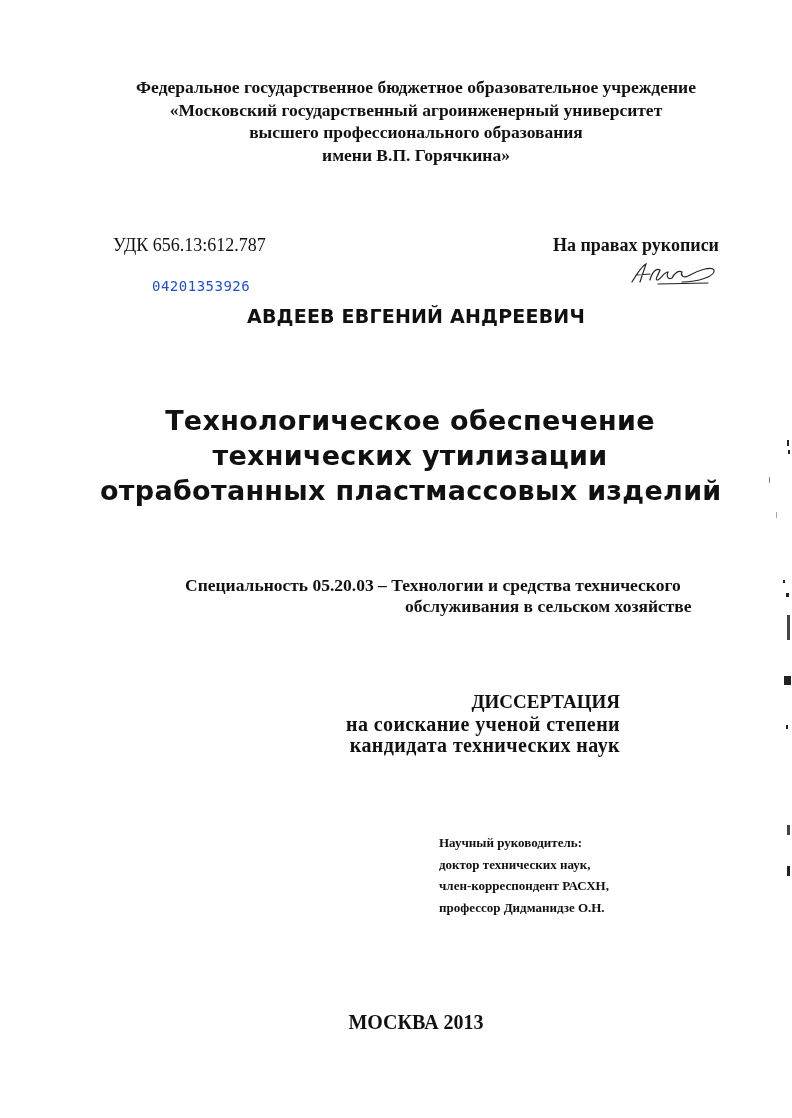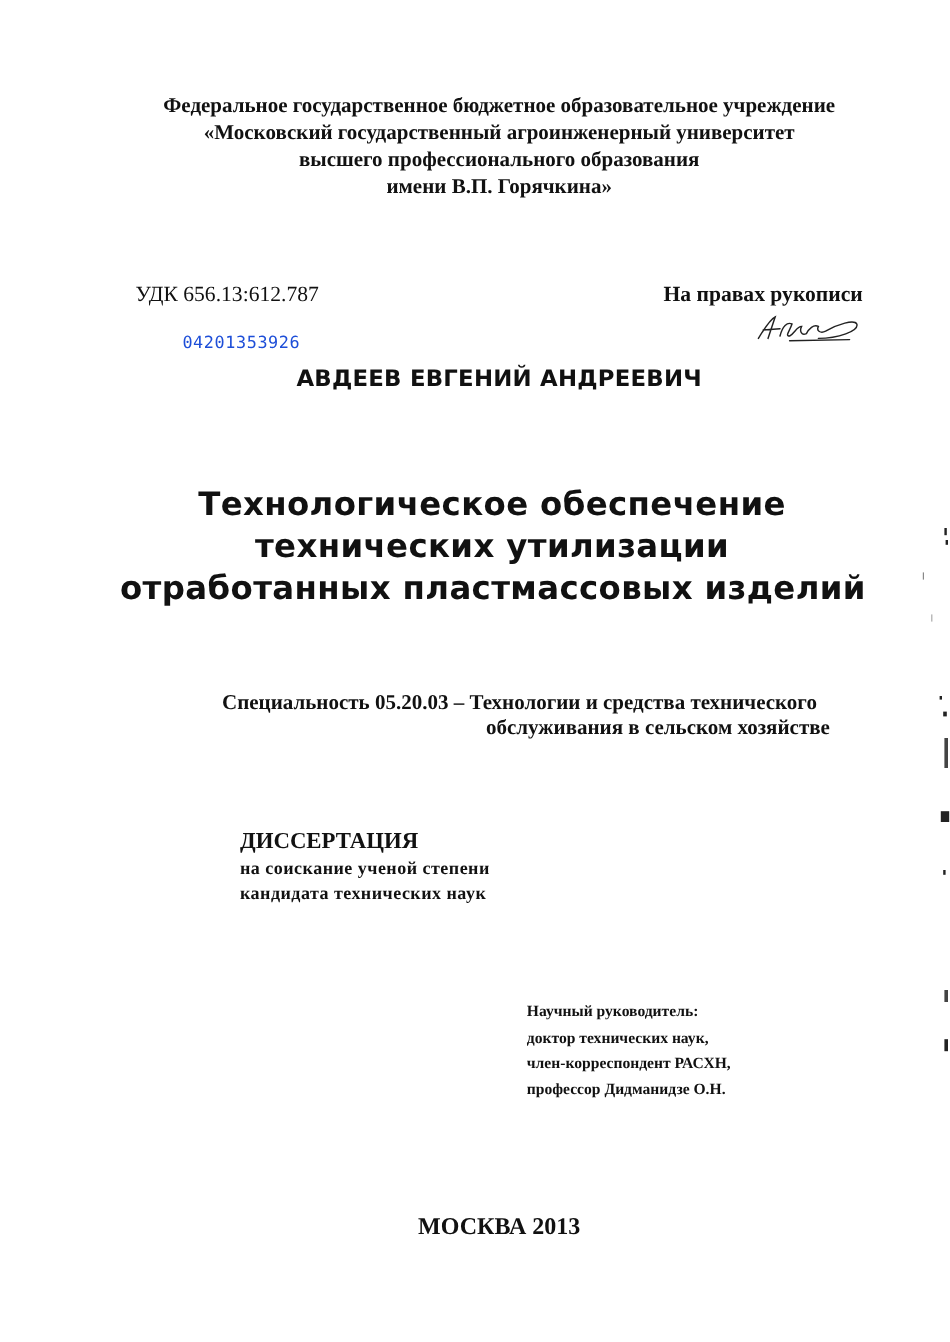--- a/index.html
+++ b/index.html
@@ -22,23 +22,23 @@
             font-weight: bold; font-size: 19px; letter-spacing: 0.2px; }
 
   .title { position: absolute; left: 100px; width: 620px; top: 403px; text-align: center;
            font-size: 27px; line-height: 35px; font-weight: 600; letter-spacing: 0.3px; }
   .title div { white-space: nowrap; }
 
   .specialty { position: absolute; left: 150px; top: 575px; font-size: 17.5px; font-weight: bold; line-height: 21px; margin-left: 35px; }
   .specialty .l1 { white-space: nowrap; }
   .specialty .l2 { white-space: nowrap; padding-left: 220px; }
 
-  .diss { position: absolute; left: 200px; width: 420px; top: 690px; text-align: left; }
+  .diss { position: absolute; left: 200px; width: 420px; top: 690px; text-align: right; }
   .diss .head { font-size: 19px; font-weight: bold; line-height: 24px; }
-  .diss .sub  { font-size: 15px; font-weight: bold; line-height: 21px; letter-spacing: 0.4px; }
+  .diss .sub  { font-size: 20px; font-weight: bold; line-height: 21px; letter-spacing: 0.4px; }
 
   .advisor { position: absolute; left: 439px; top: 832px; font-size: 13px; font-weight: bold; line-height: 21.5px; }
   .advisor div { white-space: nowrap; }
 
   .city { position: absolute; left: 0; width: 832px; top: 1011px; text-align: center; font-size: 20px; font-weight: bold; }
 
   .speck { position: absolute; background: #222; }
 </style>
 </head>
 <body>

